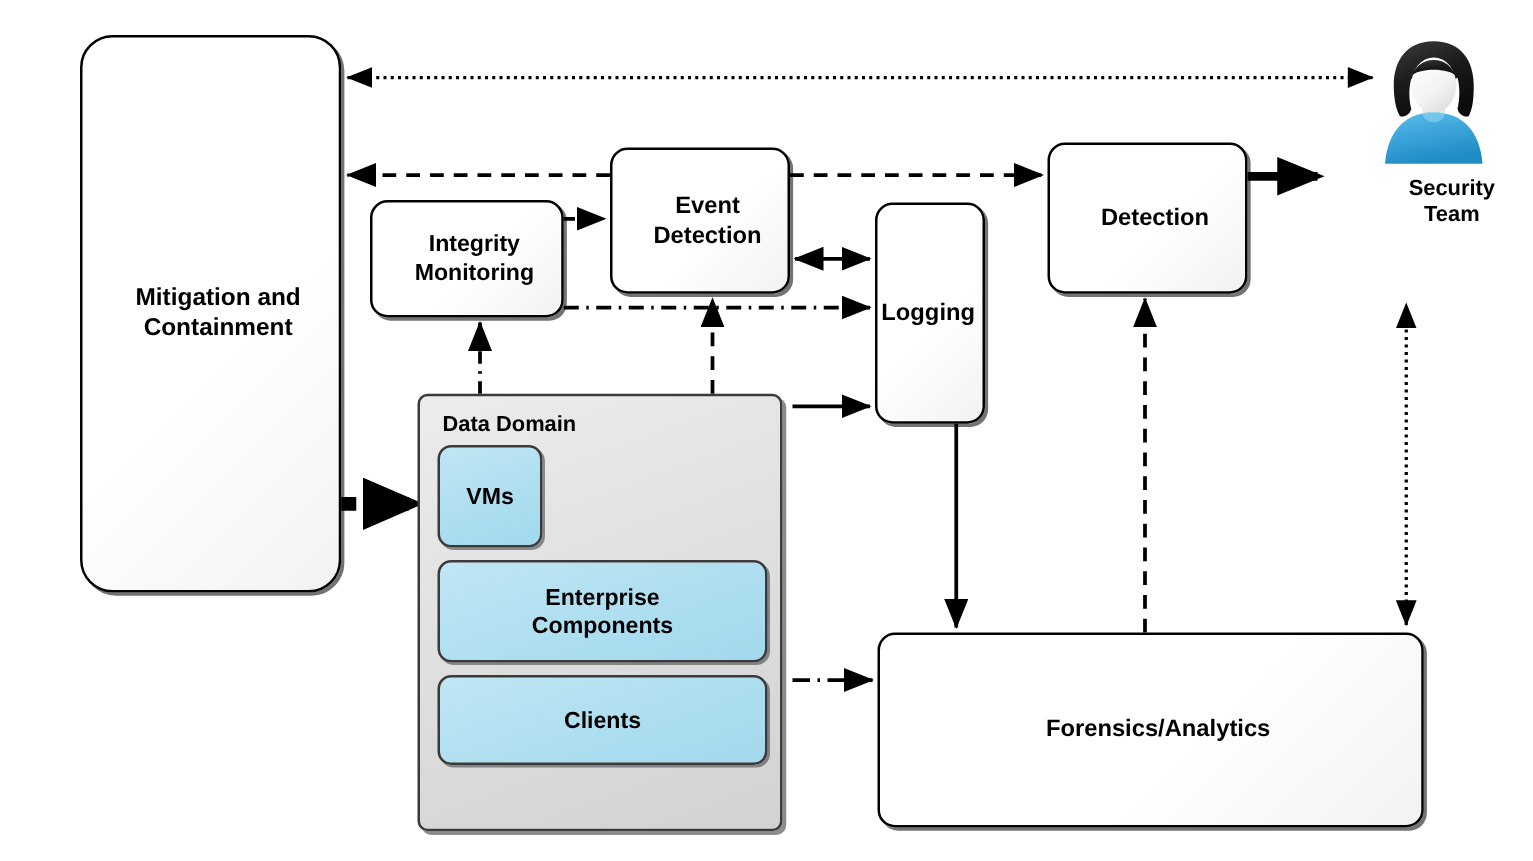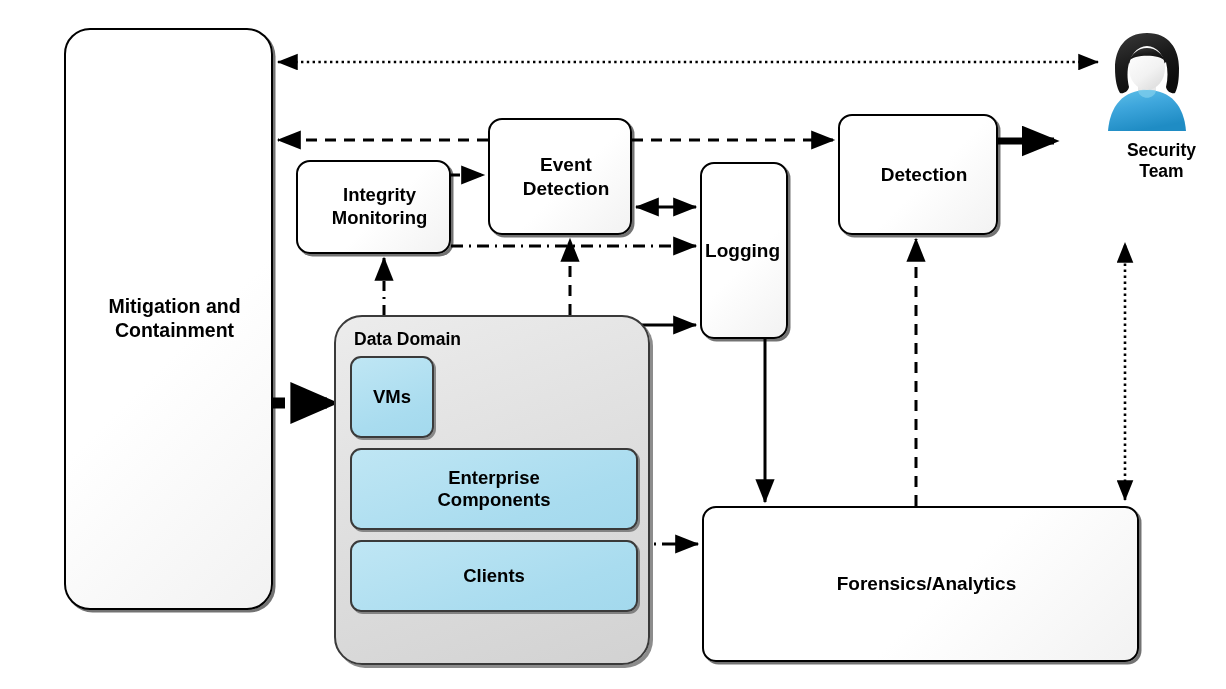--- a/index.html
+++ b/index.html
@@ -40,21 +40,21 @@
     line-height: 1.22;
     z-index: 3;
     padding-left: 12px;
   }
   .node-label {
     display: block;
     padding: 0 6px;
   }
   #node-mitigation {
     left: 64px; top: 28px;
-    width: 209px; height: 582px;
+    width: 209px; height: 446px;
     border-radius: 26px;
     font-size: 19.5px;
   }
   #node-integrity {
     left: 296px; top: 160px;
     width: 155px; height: 94px;
     font-size: 18.5px;
   }
   #node-event-detection {
     left: 488px; top: 118px;
@@ -74,24 +74,24 @@
   }
   #node-forensics {
     left: 702px; top: 506px;
     width: 437px; height: 156px;
     font-size: 19px;
   }
   
   #node-data-domain {
     position: absolute;
     left: 334px; top: 315px;
-    width: 316px; height: 350px;
+    width: 292px; height: 350px;
     box-sizing: border-box;
     border: 2.5px solid #3a3a3a;
-    border-radius: 28px;
+    border-radius: 8px;
     background: linear-gradient(160deg, #ececec 0%, #dcdcdc 60%, #d2d2d2 100%);
     box-shadow: 3px 3px 0 0 rgba(0,0,0,0.45);
     z-index: 3;
     padding: 8px 10px 14px 14px;
   }
   #data-domain-title {
     font-size: 17.5px;
     font-weight: bold;
     color: #000000;
     margin: 4px 0 6px 4px;

